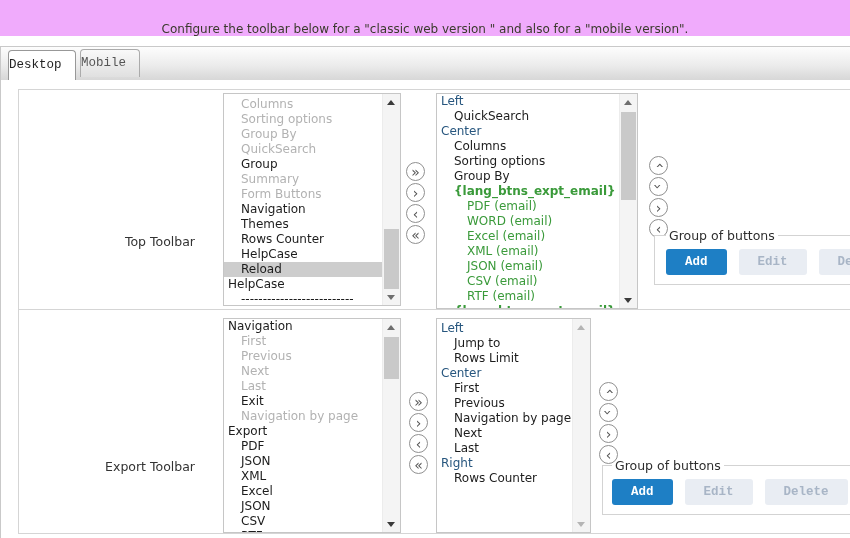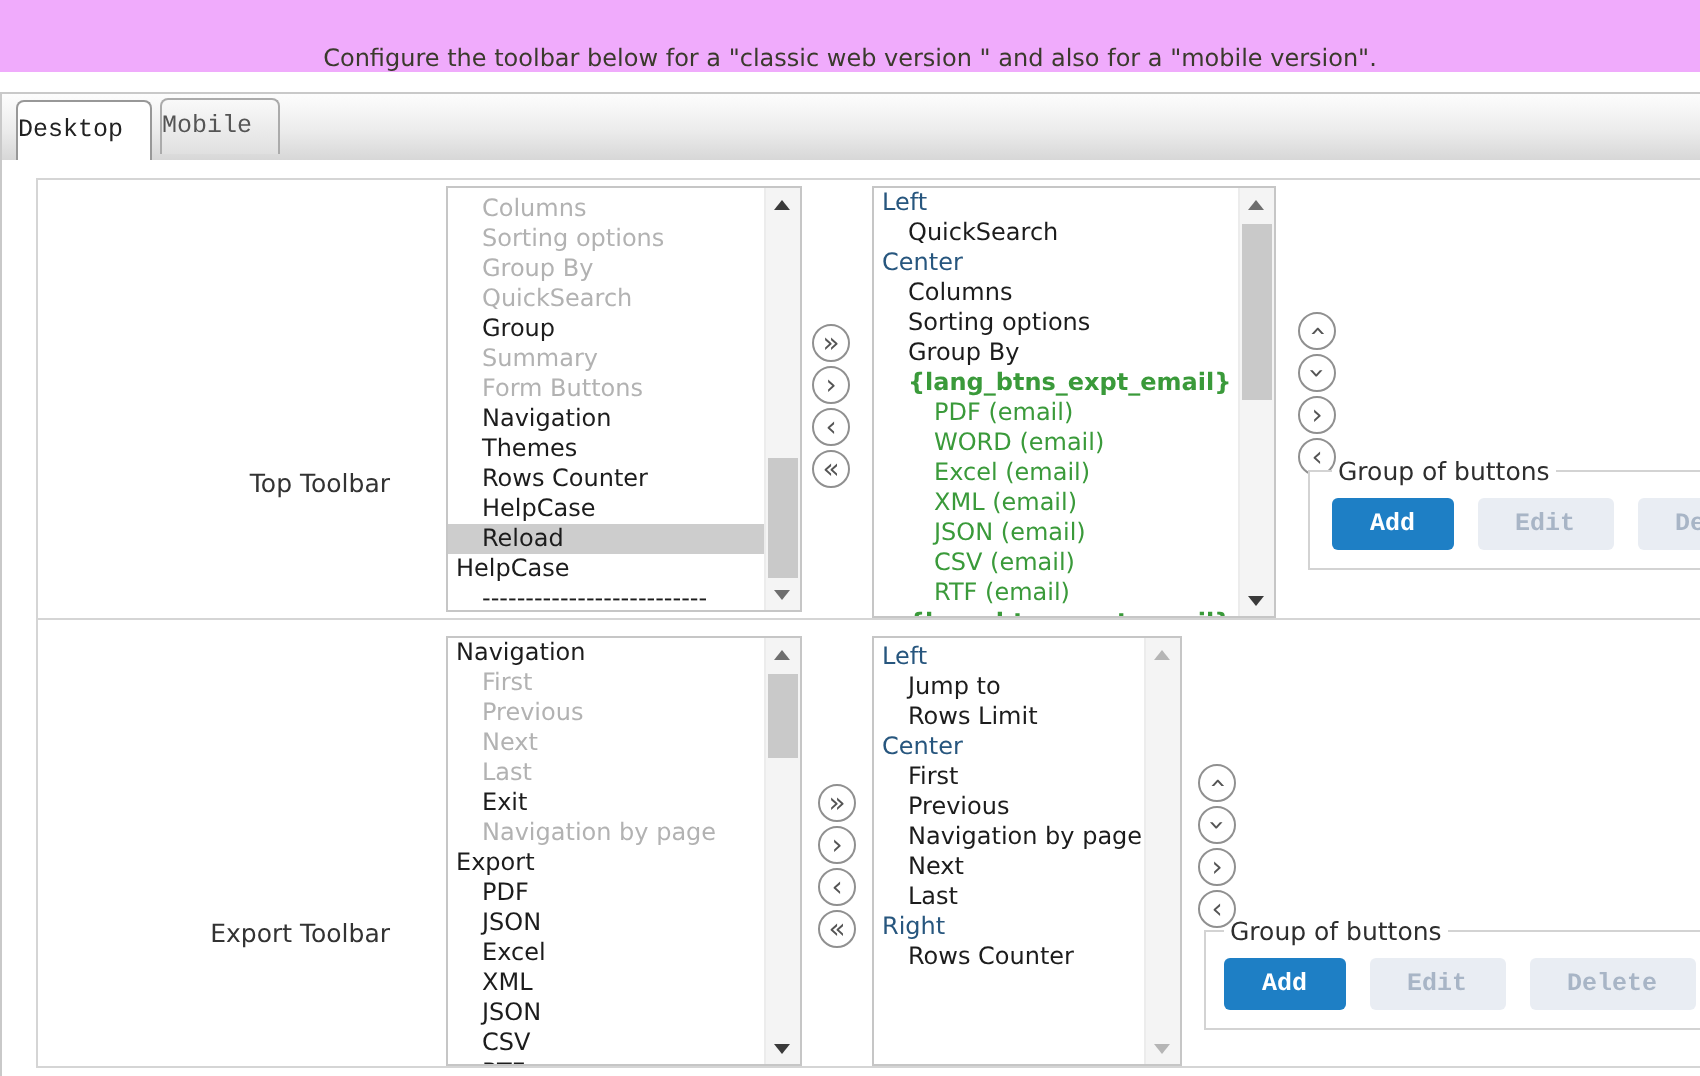--- a/index.html
+++ b/index.html
@@ -194,22 +194,22 @@
           <div class="row">Navigation</div>
               <div class="row ind1 disabled">First</div>
               <div class="row ind1 disabled">Previous</div>
               <div class="row ind1 disabled">Next</div>
               <div class="row ind1 disabled">Last</div>
               <div class="row ind1">Exit</div>
               <div class="row ind1 disabled">Navigation by page</div>
               <div class="row">Export</div>
               <div class="row ind1">PDF</div>
               <div class="row ind1">JSON</div>
+              <div class="row ind1">XML</div>
               <div class="row ind1">Excel</div>
-              <div class="row ind1">XML</div>
               <div class="row ind1">JSON</div>
               <div class="row ind1">CSV</div>
               <div class="row ind1 clip-bottom">RTF</div>
             </div>
           <div class="sb">
             <div class="sb-btn sb-up">
                 <span class="tri tri-up"></span>
               </div>
             <div class="sb-thumb" style="top:18px;height:42px;"></div>
             <div class="sb-btn sb-dn">

